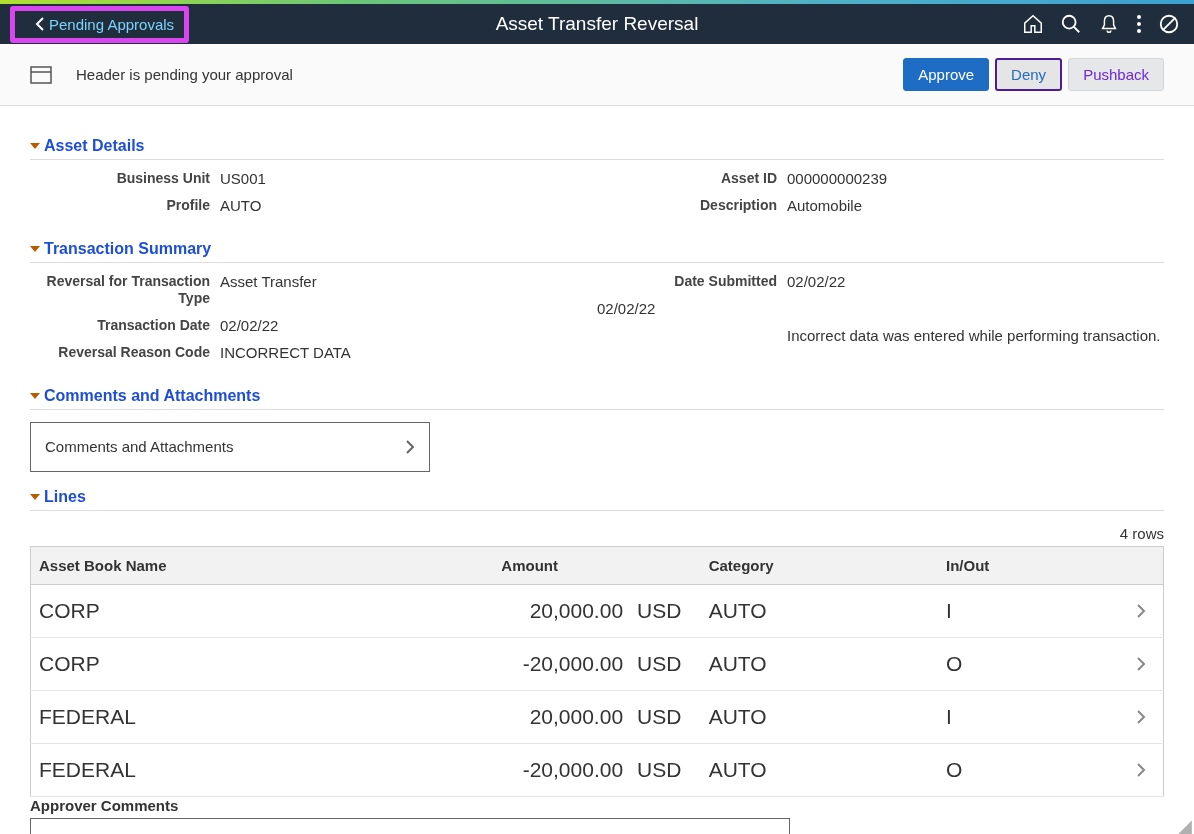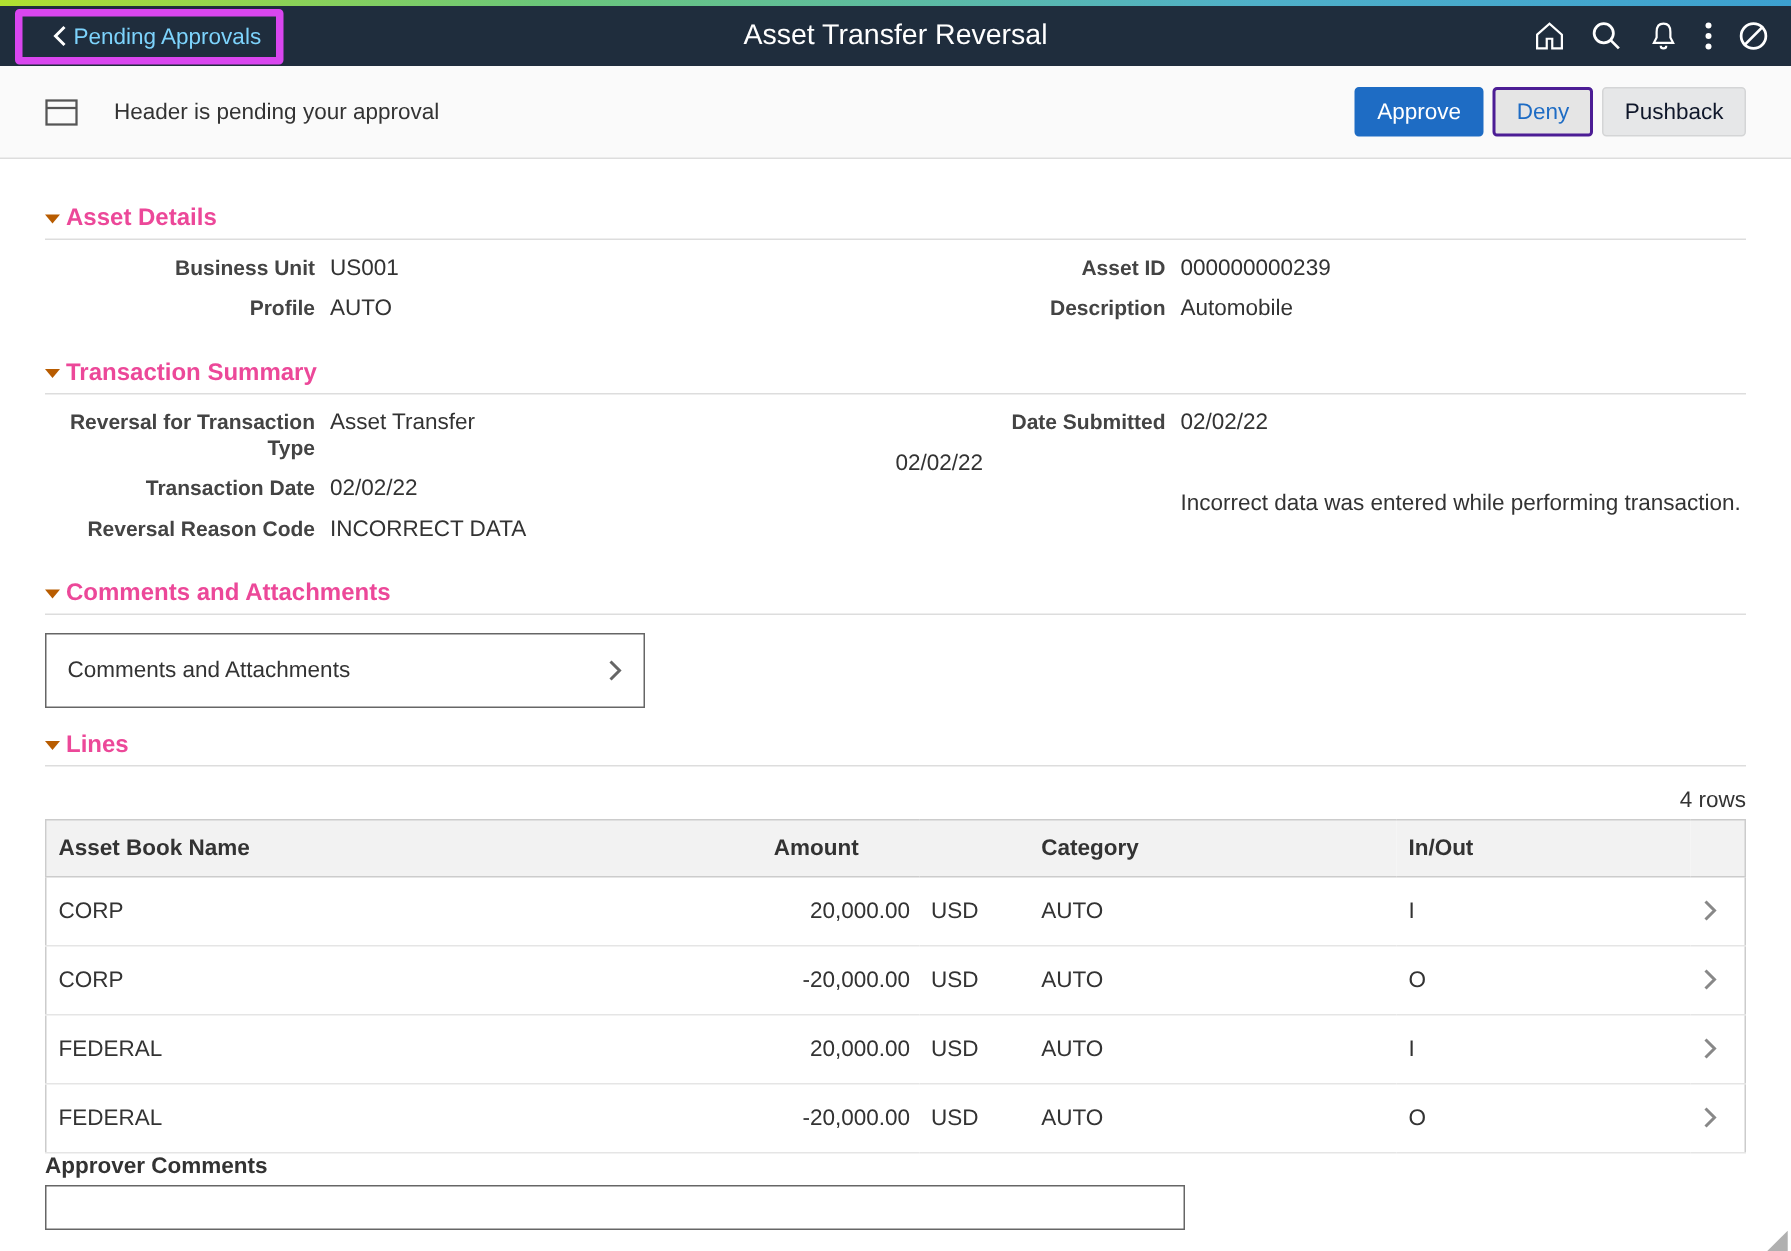--- a/index.html
+++ b/index.html
@@ -16,44 +16,44 @@
 .header-icons { margin-left: auto; display: flex; align-items: center; gap: 16px; padding-right: 4px;}
 .header-icons span { cursor: pointer; display:flex; align-items:center;}
 
 
 .sub-header { background: #fafafa; border-bottom: 1px solid #ddd; display: flex; align-items: center; padding: 14px 30px; gap: 12px; }
 .sub-header-left { display: flex; align-items: center; gap: 24px; flex: 1; font-size:15px;}
 .actions { display: flex; gap: 6px; margin-left: 28px; }
 .btn { padding: 6px 14px; font-size: 15px; border-radius: 3px; cursor: pointer; border: 1px solid transparent; }
 .btn-primary { background: #1e6cc4; color: #fff; border-color:#1e6cc4;}
 .btn-secondary { background: #e5e5e5; border: 2px solid #4c1d95; color: #1e6cc4; }
-.btn-disabled { background: #e6e7e8; color: #0f172a; border-color:#d4d5d6; cursor:default;}
+.btn-disabled { background: #e6e7e8; color: #6d28d9; border-color:#d4d5d6; cursor:default;}
 
 
 .main { height: 760px; overflow-y: scroll; padding: 15px 30px 30px 30px; background: #fff; }
 
 
-.section-header { display: flex; align-items: center; color: #ec4899; font-weight: bold; font-size: 16px; border-bottom: 1px solid #ddd; padding: 6px 0 4px 0; margin-top: 10px; gap:4px;}
+.section-header { display: flex; align-items: center; color: #1d4ed8; font-weight: bold; font-size: 16px; border-bottom: 1px solid #ddd; padding: 6px 0 4px 0; margin-top: 10px; gap:4px;}
 
 
 .fields-row { display: flex; margin-top: 10px; }
 .field-col { flex: 1; }
 .field { display: flex; gap: 10px; margin-bottom: 10px; align-items:flex-start;}
 .field-label { text-align: right; font-weight: bold; color: #444; width: 180px; font-size:14px; line-height:1.2;}
 .field-label.wrap { max-width:180px; }
 .field-value { flex: 1; font-size:15px; color: #333;}
 
 
 .ca-box { border: 1px solid #666; width: 400px; height: 50px; margin-top: 12px; display: flex; align-items: center; justify-content: space-between; padding: 0 14px; cursor: pointer; font-size:15px;}
 
 
 .rows-count { text-align: right; margin-top: 14px; font-size: 15px;}
 table.lines { width: 100%; border: 1px solid #ccc; border-collapse: collapse; margin-top: 4px; }
 table.lines thead th { background: #f2f2f2; text-align: left; padding: 10px 8px; border-bottom: 1px solid #ccc; font-weight: bold; font-size:15px;}
-table.lines tbody td { padding: 14px 8px; border-bottom: 1px solid #e5e5e5; font-size:15px; }
+table.lines tbody td { padding: 14px 8px; border-bottom: 1px solid #e5e5e5; font-size:21px; }
 table.lines tbody tr { cursor: pointer; }
 .amount-cell { text-align: right; padding-right: 6px !important; }
 .cur-cell { width: 60px; }
 .cat-cell { width: 200px; }
 .io-cell { width: 160px; }
 .chev-cell { width: 30px; text-align:right; color:#888;}
 
 
 .ac-label { font-weight: bold; font-size:15px; margin-bottom: 4px; }
 .ac-input { width: 760px; border: 1px solid #666; height: 30px; }

